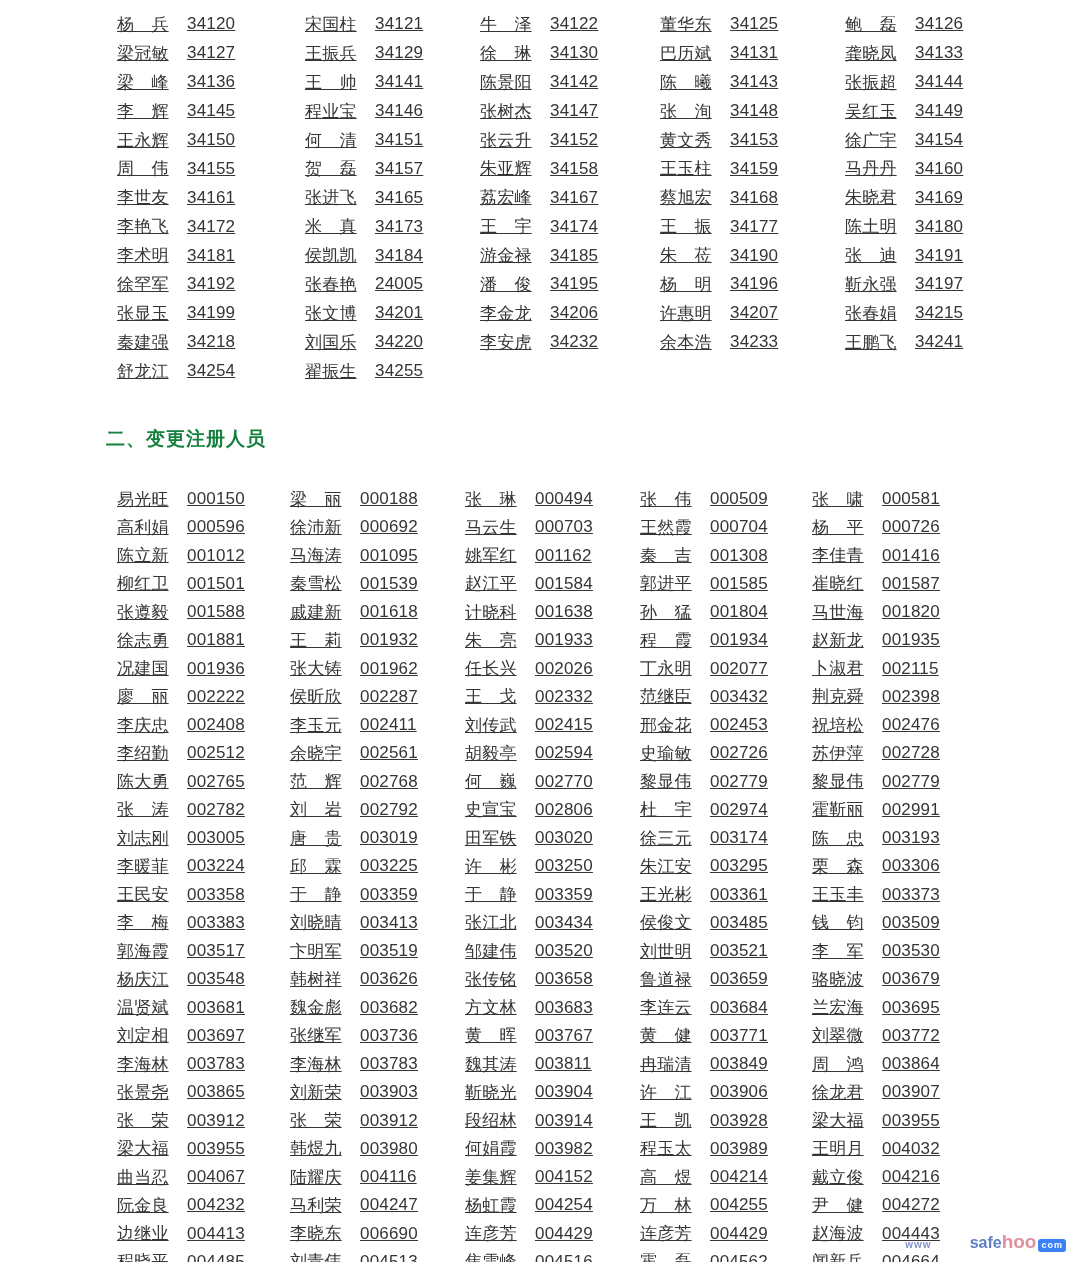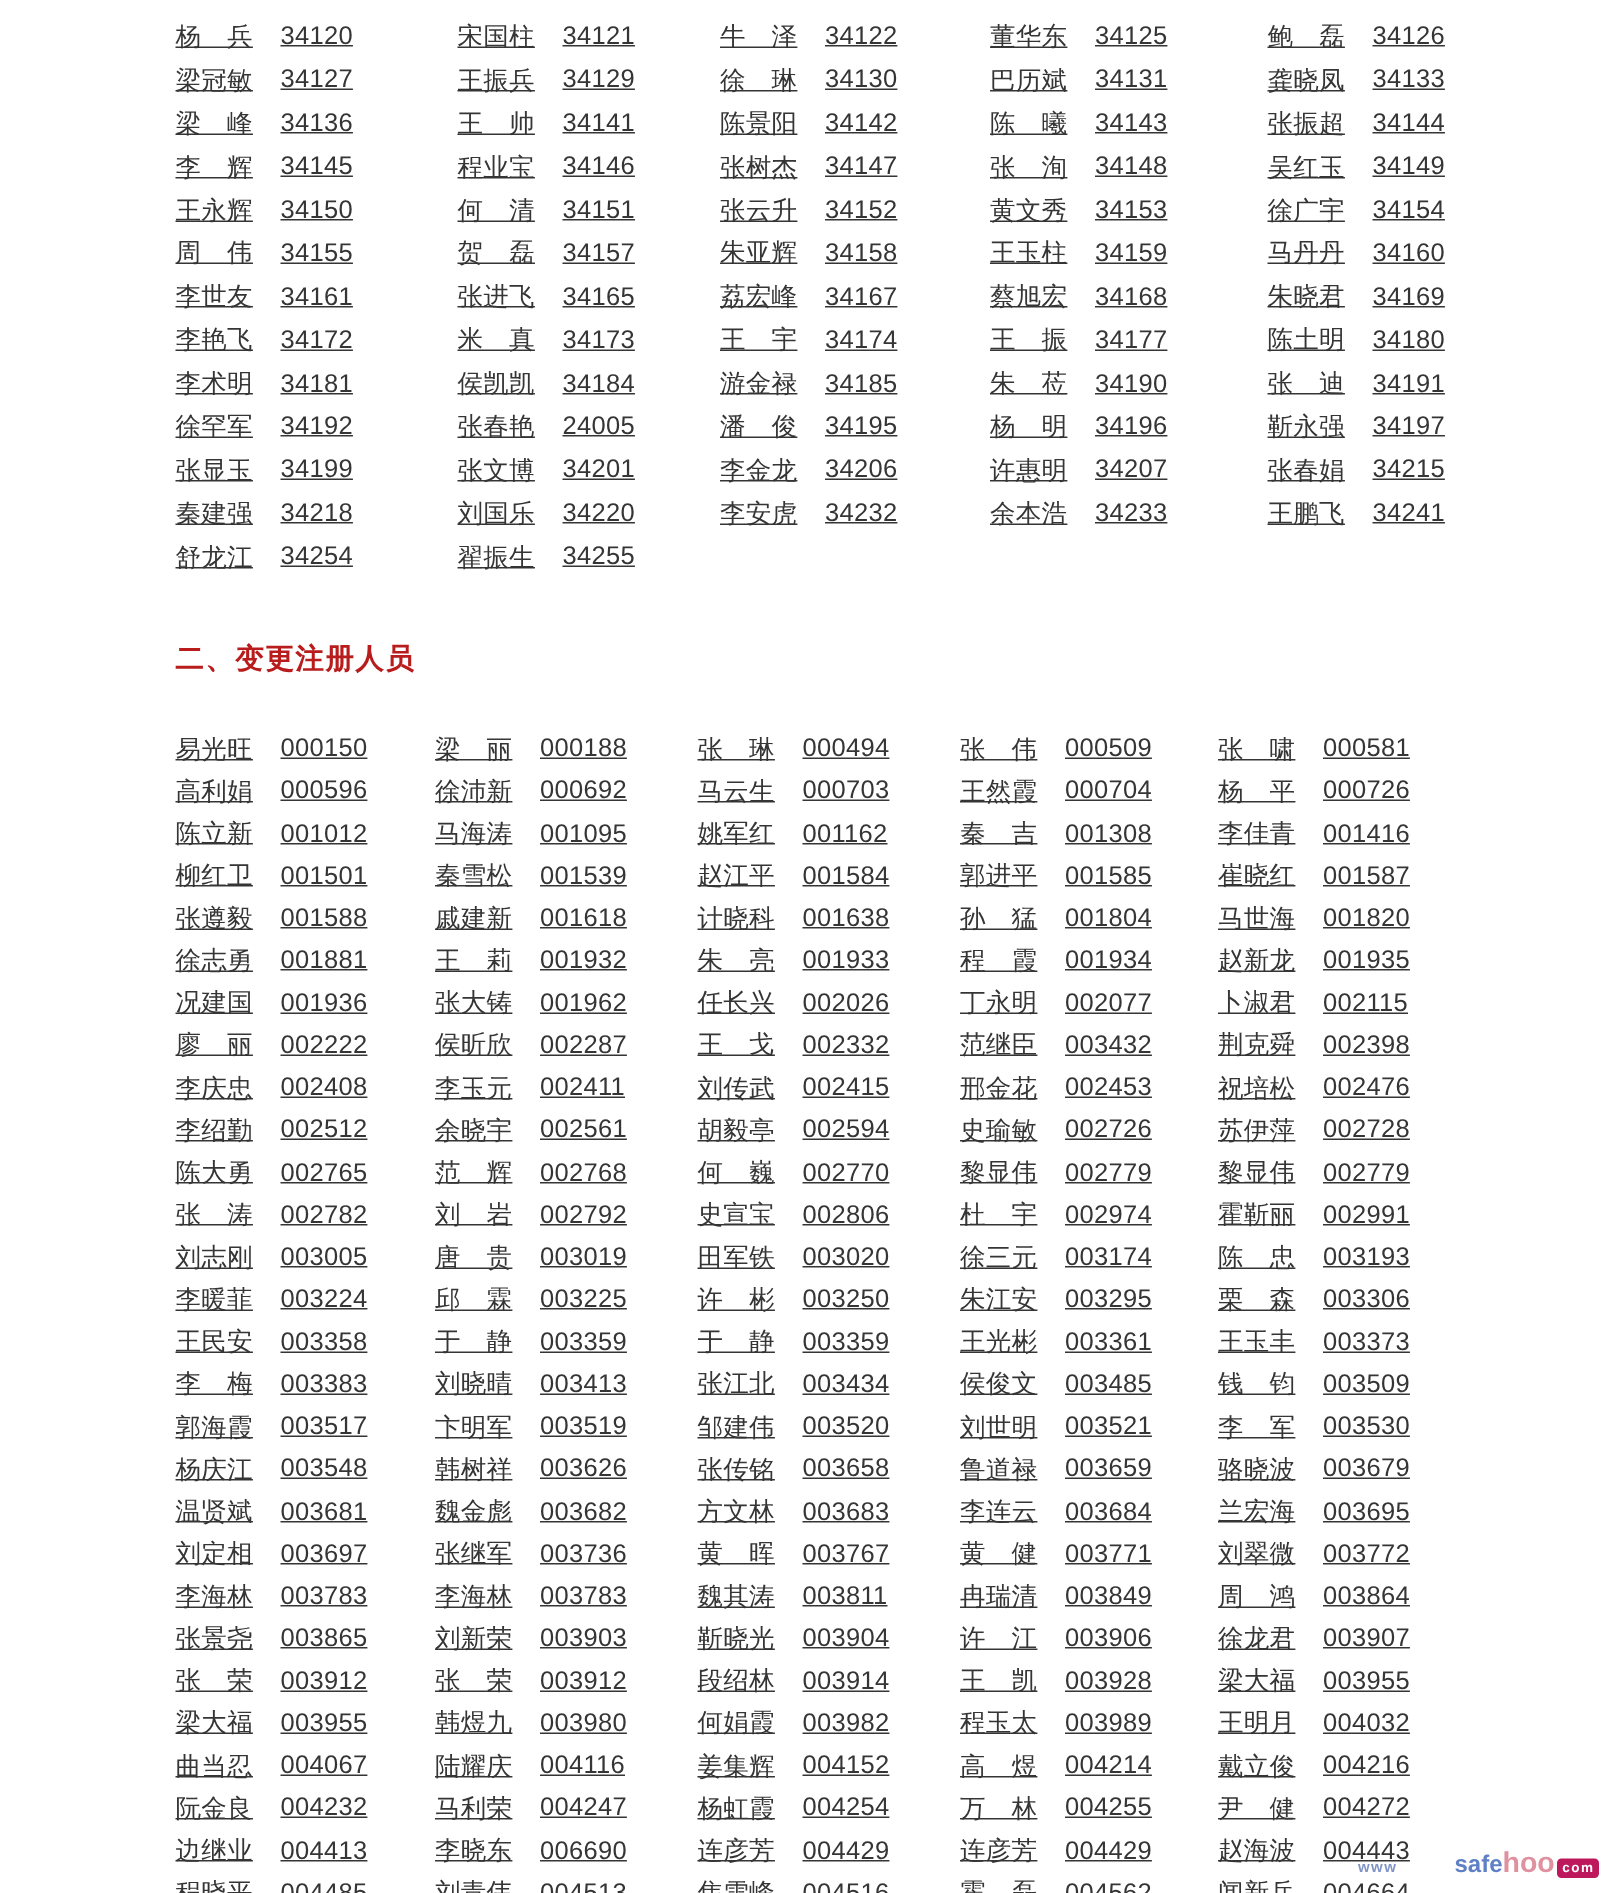--- a/index.html
+++ b/index.html
@@ -29,24 +29,24 @@
   .cell {
     display:flex; align-items:center;
     font-size:17px;
     white-space:nowrap;
     letter-spacing:0.2px;
   }
   .nm { display:inline-block; width:70px; }
   .id { display:inline-block; }
   .heading {
     position:absolute;
-    left:117px; top:426px;
+    left:106px; top:426px;
     font-size:19px;
     font-weight:bold;
-    color:#b91c1c;
+    color:#15803d;
     letter-spacing:1px;
   }
   .watermark {
     position:absolute;
     right:14px; bottom:10px;
     display:flex; align-items:baseline;
     font-weight:bold;
     line-height:1;
     user-select:none;
   }
@@ -878,14 +878,14 @@
     <div class="cell">
       <span class="nm">闻新兵</span>
       <span class="id">004664</span>
     </div>
   </div>
 
 <div class="watermark">
   <span class="wm-www" style="color: rgb(128, 148, 197);">www</span>
     <span class="wm-safe" style="color: rgb(96, 128, 198);">safe</span>
     <span class="wm-hoo" style="color: rgb(224, 145, 159); text-align: right;">hoo</span>
-    <span class="wm-com" style="background-color: #be185d;">com</span>
+    <span class="wm-com" style="background-color: #3b82f6;">com</span>
 </div>
 
 </body></html>

